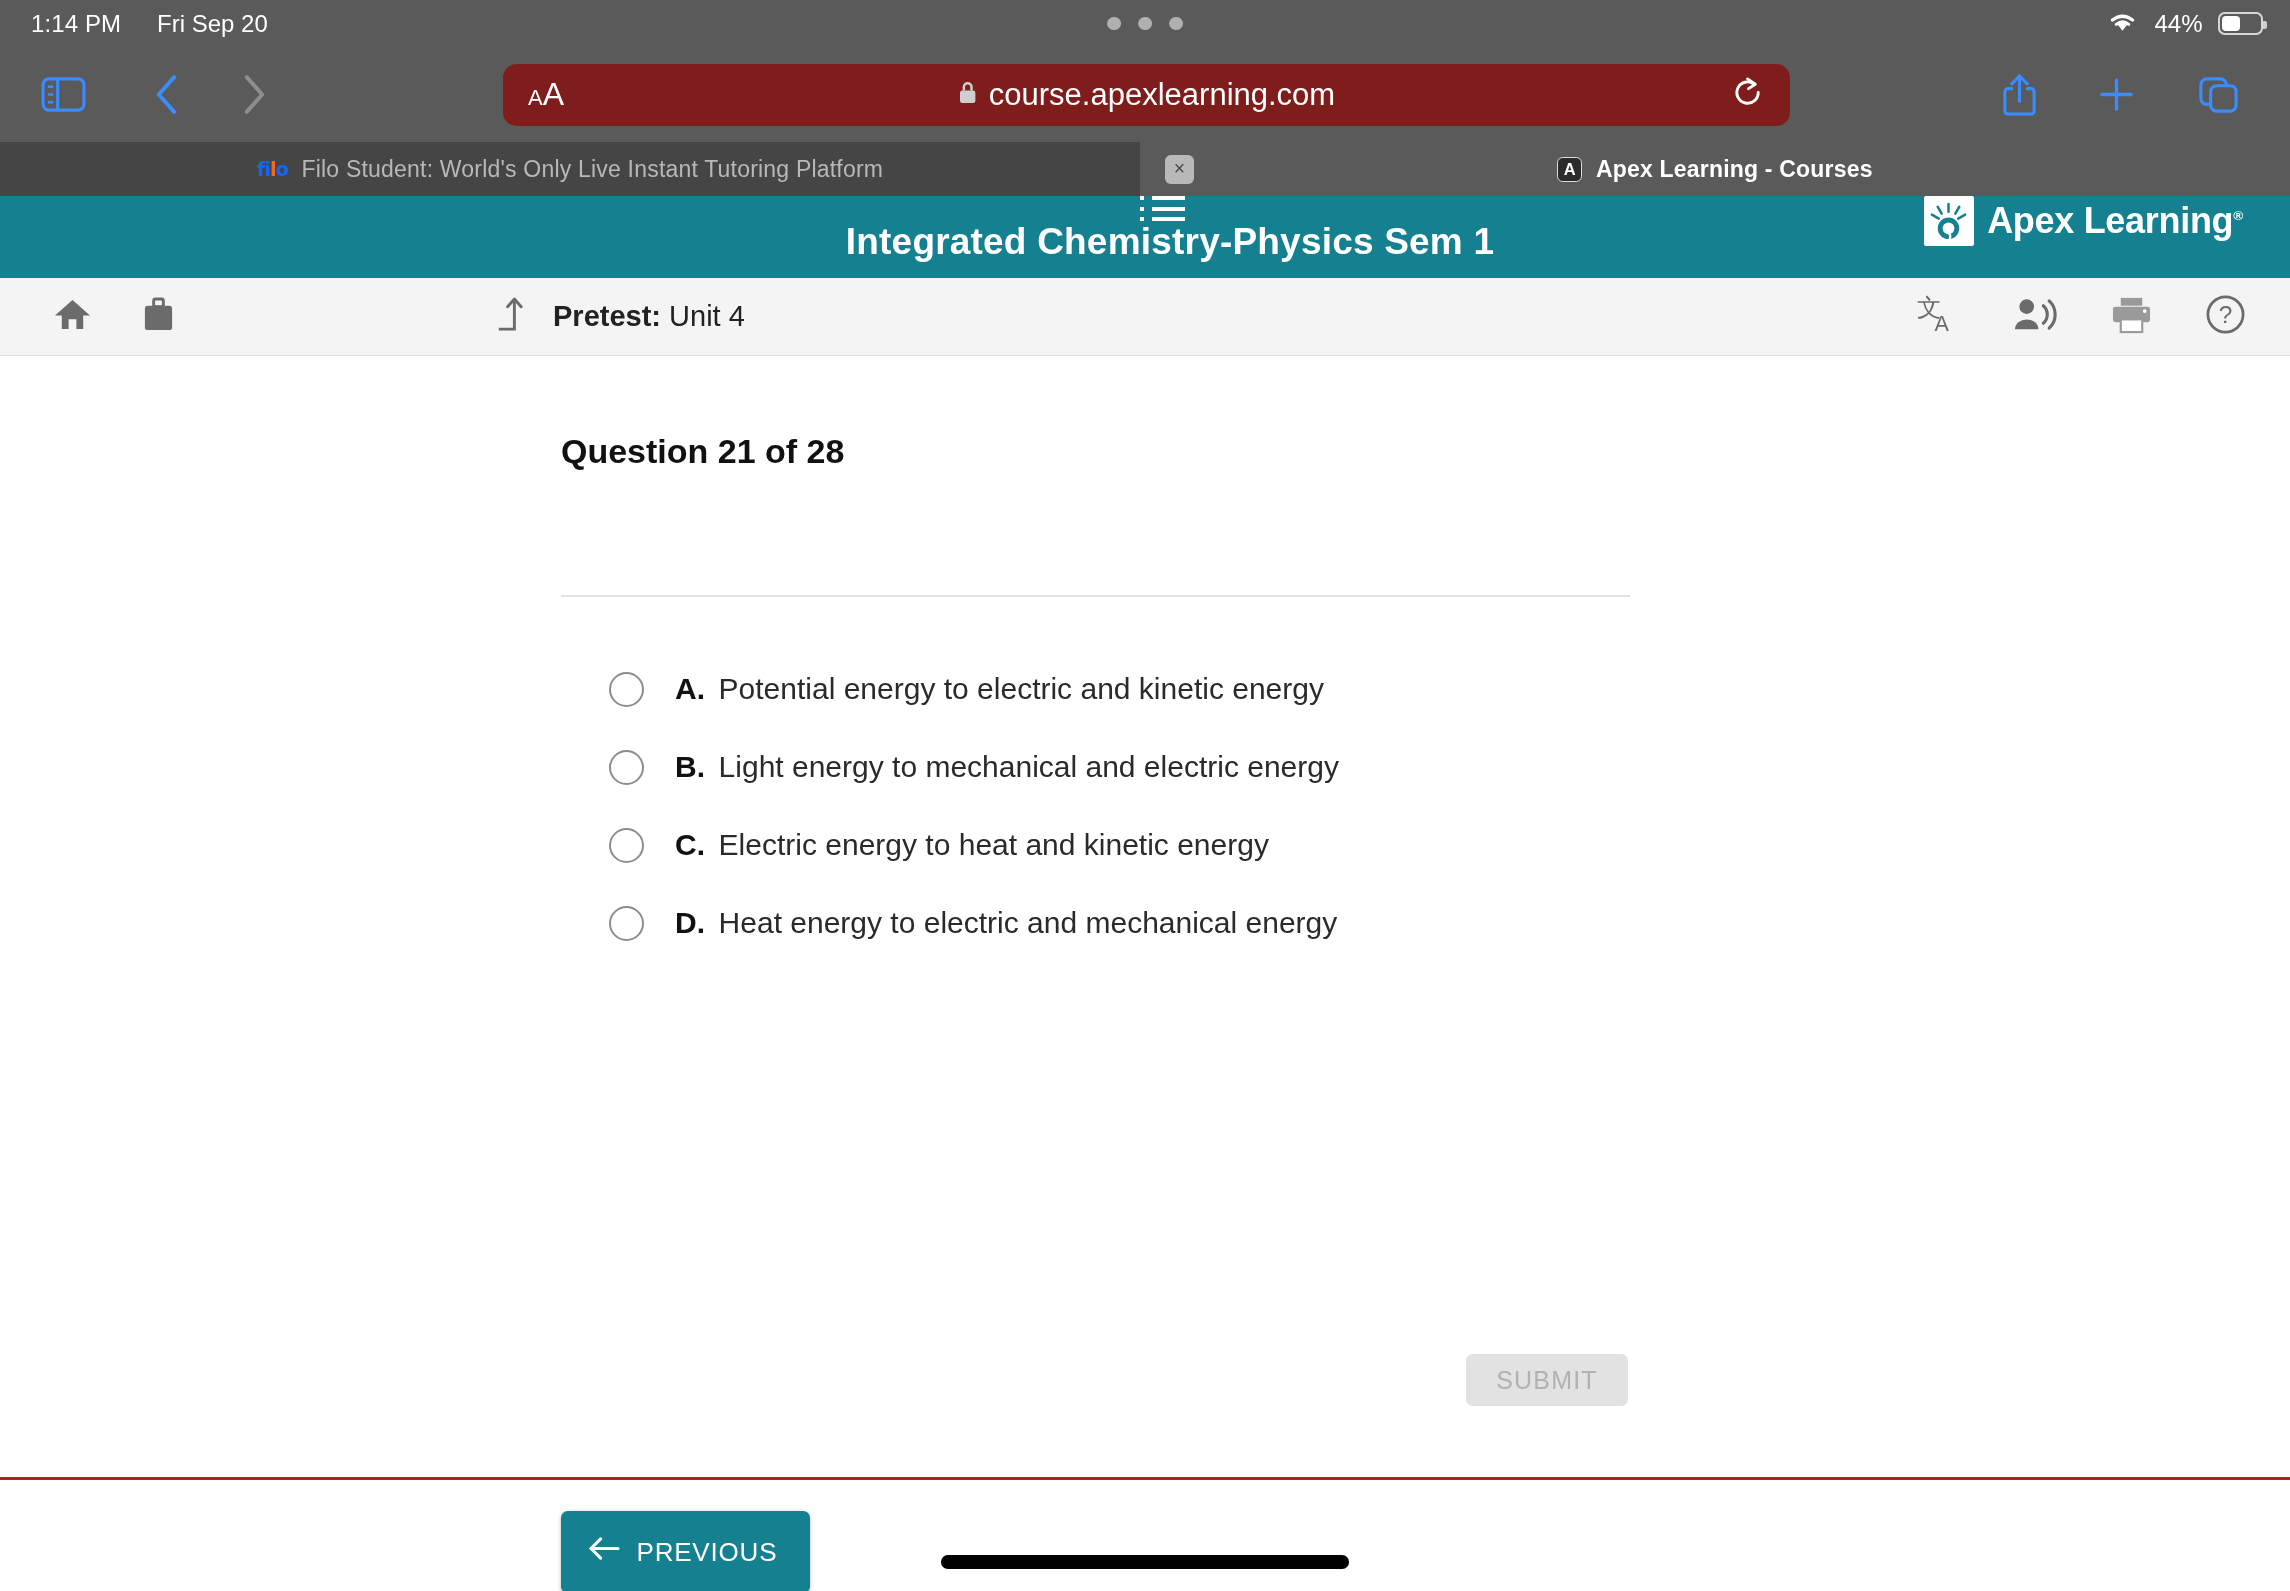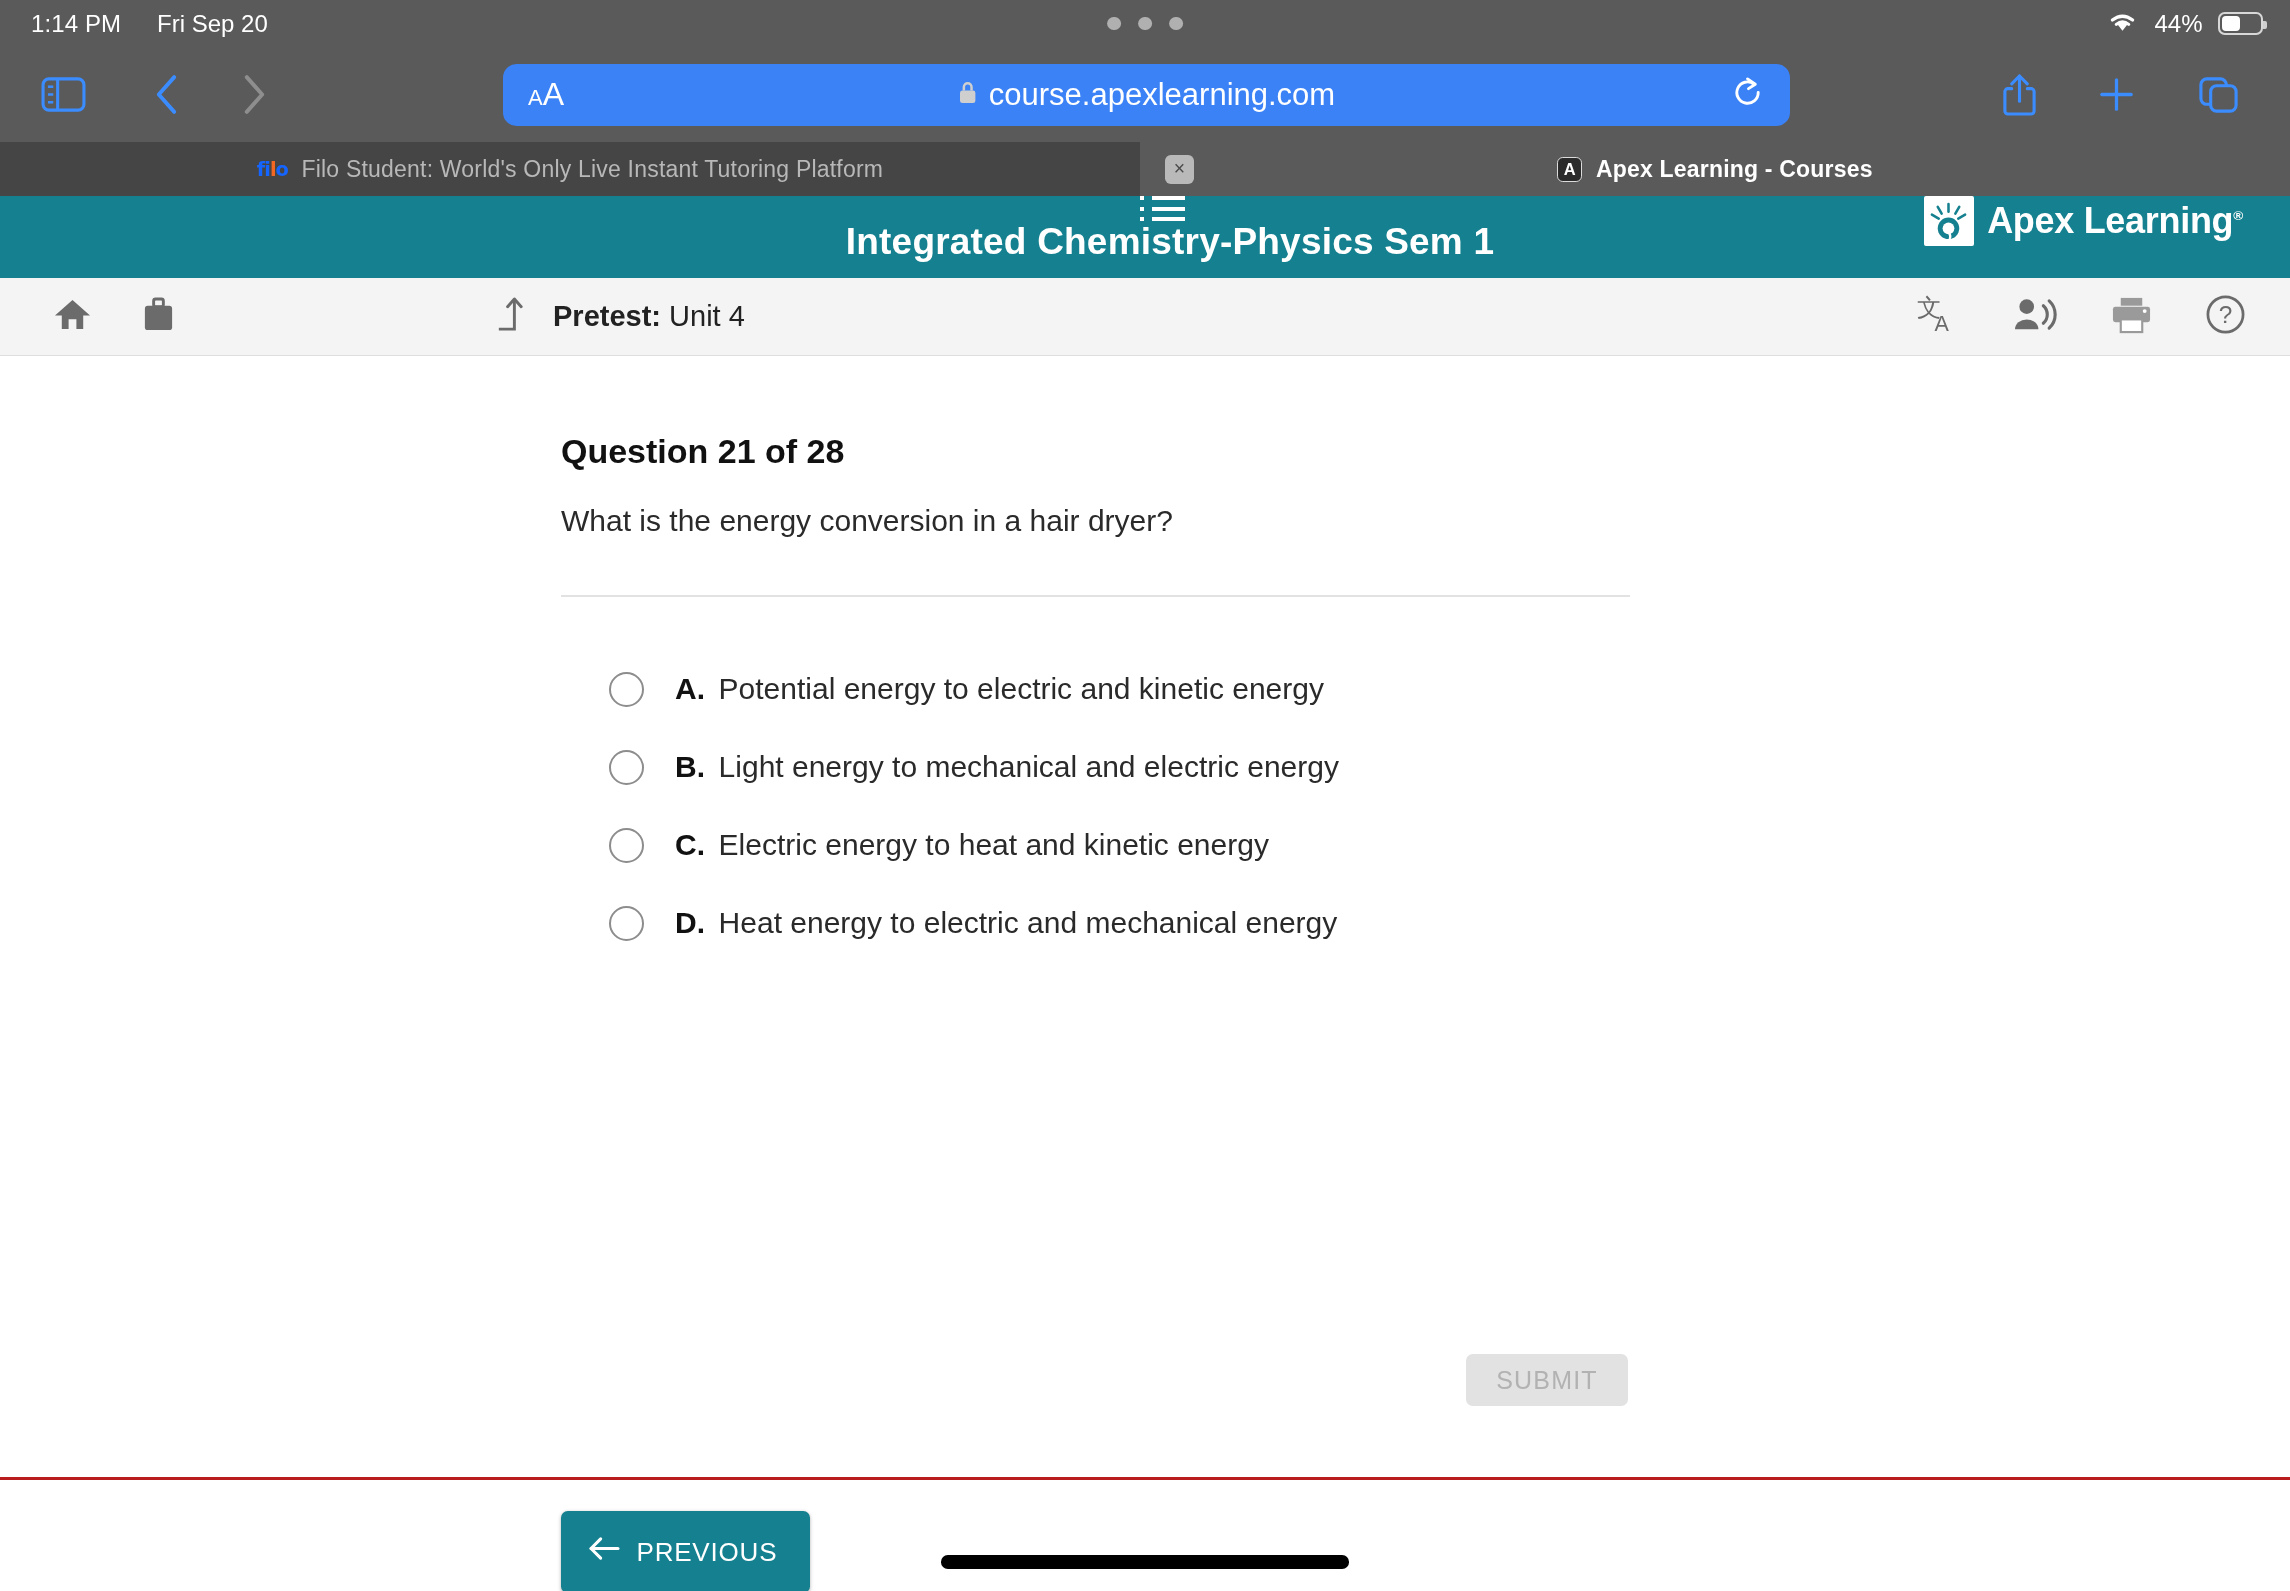--- a/index.html
+++ b/index.html
@@ -41,21 +41,21 @@
     position: absolute; top: 47px; left: 0; width: 2290px; height: 95px;
     background: #5a5a5a; display: flex; align-items: center;
   }
   .btn-icon { display: flex; align-items: center; justify-content: center; cursor: pointer; }
   .nav-sidebar { margin-left: 41px; }
   .nav-back { margin-left: 66px; }
   .nav-fwd  { margin-left: 58px; }
 
   .urlbar {
     position: absolute; left: 503px; width: 1287px; height: 62px;
-    background: #3b82f6; border-radius: 13.6px;
+    background: #7f1d1d; border-radius: 13.6px;
     display: flex; align-items: center;
   }
   .url-aa { margin-left: 25px; color: #ffffff; font-size: 0; }
   .url-aa span.small { font-size: 22px; }
   .url-aa span.big   { font-size: 32px; }
   .url-center {
     position: absolute; left: 0; right: 0; display: flex;
     align-items: center; justify-content: center; gap: 11.6px;
   }
   .url-text { color: #ffffff; font-size: 31px; }
@@ -367,21 +367,20 @@
         <svg width="43" height="43" viewBox="0 0 44 44">
           <circle cx="22" cy="22" r="18" fill="none" stroke="#6b6b6b" stroke-width="2.8"></circle>
           <text x="22" y="31" text-anchor="middle" font-family="Liberation Sans, sans-serif" font-size="25" fill="#6b6b6b">?</text>
         </svg>
       </span>
     </span>
   </div>
 
   <div class="content">
     <div class="q-head">Question 21 of 28</div>
-    <div class="q-text">What is the energy conversion in a hair dryer?</div>
     <div class="q-divider"></div>
 
     <div class="options">
       <div class="option">
         <span class="radio"></span>
         <span class="opt-letter">A.</span>
         <span class="opt-text">Potential energy to electric and kinetic energy</span>
       </div>
       <div class="option">
         <span class="radio"></span>

